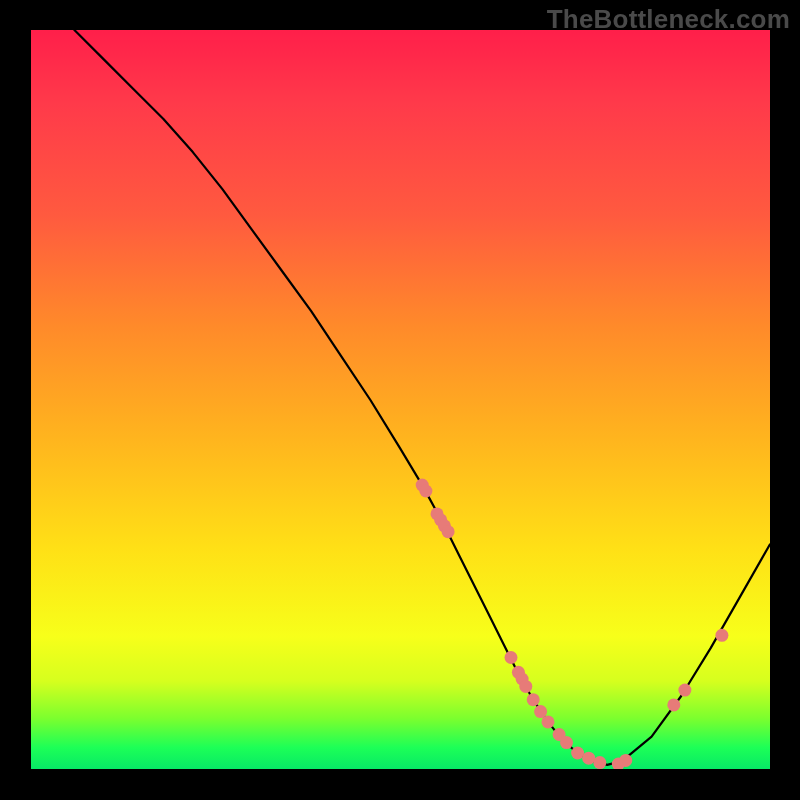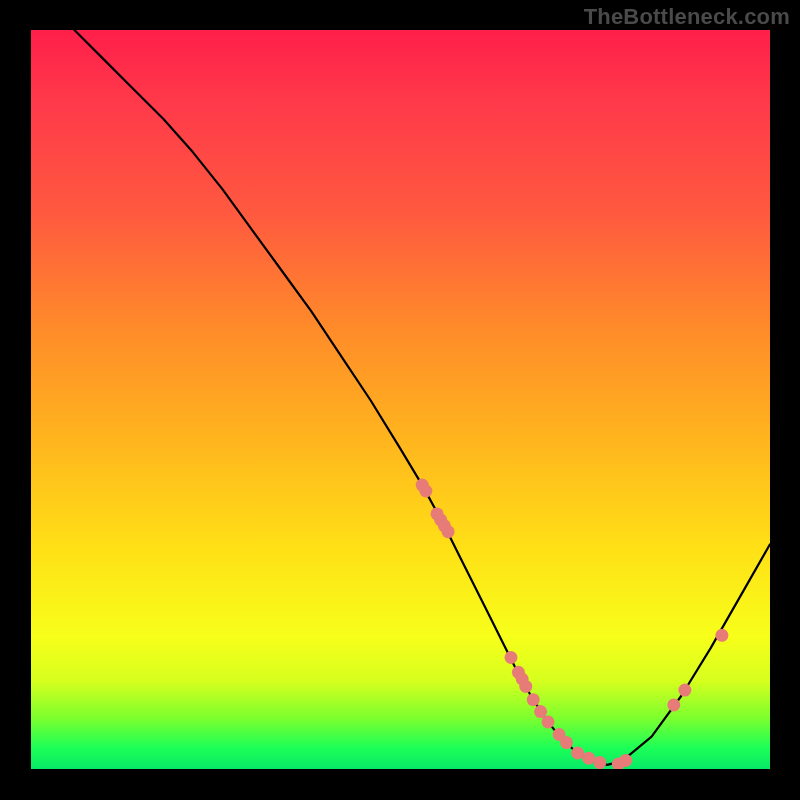--- a/index.html
+++ b/index.html
@@ -15,21 +15,21 @@
     position: relative;
     width: 800px;
     height: 800px;
     background: #000;
   }
   .watermark {
     position: absolute;
     top: 4px;
     right: 10px;
     color: #4a4a4a;
-    font-size: 22px;
+    font-size: 26px;
     font-weight: bold;
     letter-spacing: 0.2px;
     user-select: none;
   }
   .plot {
     position: absolute;
     left: 30px;
     top: 30px;
     width: 740px;
     height: 740px;

